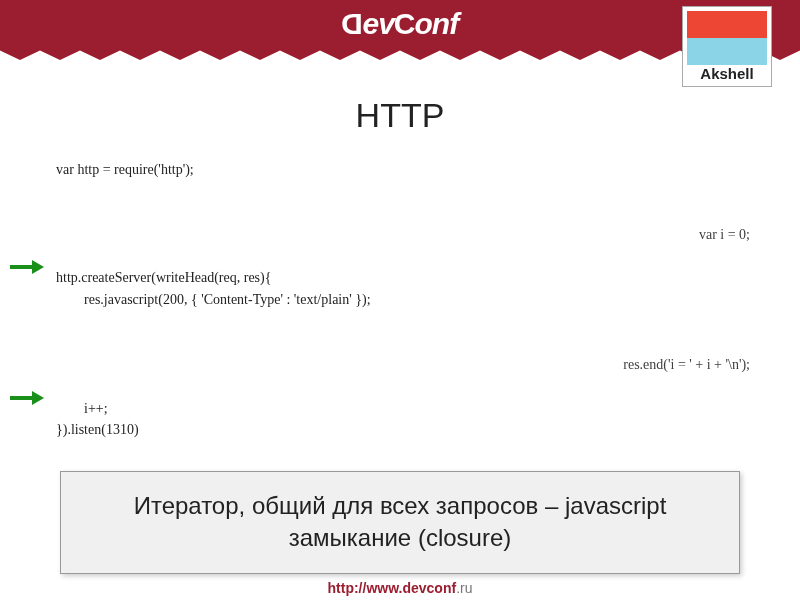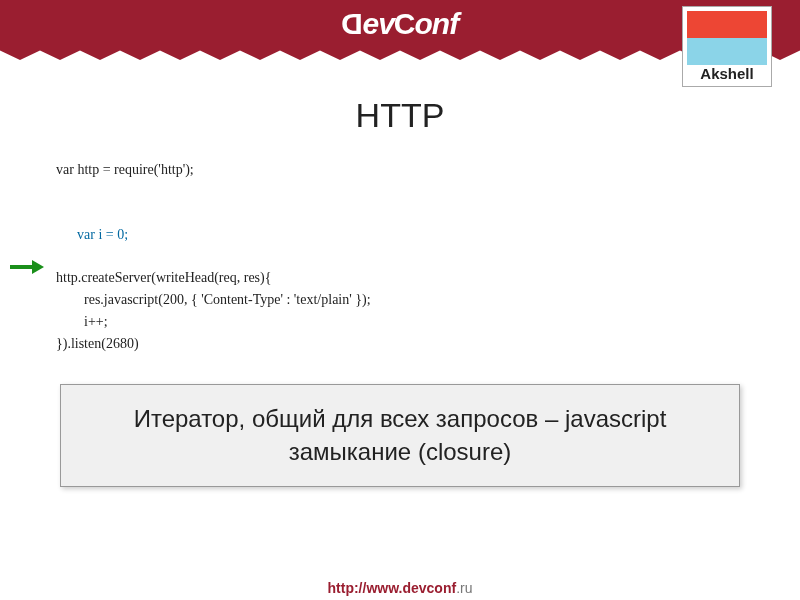--- a/index.html
+++ b/index.html
@@ -92,21 +92,22 @@
       color: #222;
       position: relative;
       padding-left: 6px;
       margin-top: 24px;
     }
     .code-line {
       white-space: pre;
       position: relative;
     }
     .code-line.green {
-      color: #0369a1;
+      color: #404040;
+      text-align: right;
     }
     .code-line.indent1 {
       padding-left: 28px;
     }
     .arrow {
       position: absolute;
       left: -46px;
       top: 50%;
       transform: translateY(-50%);
       width: 34px;
@@ -172,22 +173,31 @@
       <span class="arrow">
         <svg width="34" height="14" viewBox="0 0 34 14">
           <line x1="0" y1="7" x2="24" y2="7" stroke="#1a8f1a" stroke-width="4"></line>
           <polygon points="22,0 34,7 22,14" fill="#1a8f1a"></polygon>
         </svg>
       </span>
       <span>var i = 0;</span>
     </div>
     <div class="code-line">http.createServer(writeHead(req, res){</div>
     <div class="code-line indent1">res.javascript(200, { 'Content-Type' : 'text/plain' });</div>
+    <div class="code-line indent1 green">
+      <span class="arrow">
+        <svg width="34" height="14" viewBox="0 0 34 14">
+          <line x1="0" y1="7" x2="24" y2="7" stroke="#1a8f1a" stroke-width="4"></line>
+          <polygon points="22,0 34,7 22,14" fill="#1a8f1a"></polygon>
+        </svg>
+      </span>
+      <span>res.end('i = ' + i + '\n');</span>
+    </div>
     <div class="code-line indent1">i++;</div>
-    <div class="code-line">}).listen(2680)</div>
+    <div class="code-line">}).listen(1310)</div>
   </div>
 
   <div class="callout">Итератор, общий для всех запросов – javascript замыкание (closure)</div>
 </div>
 
 <div class="footer">
   <span>http://www.</span><span class="domain">devconf</span><span class="suffix">.ru</span>
 </div>
 
 </body></html>

